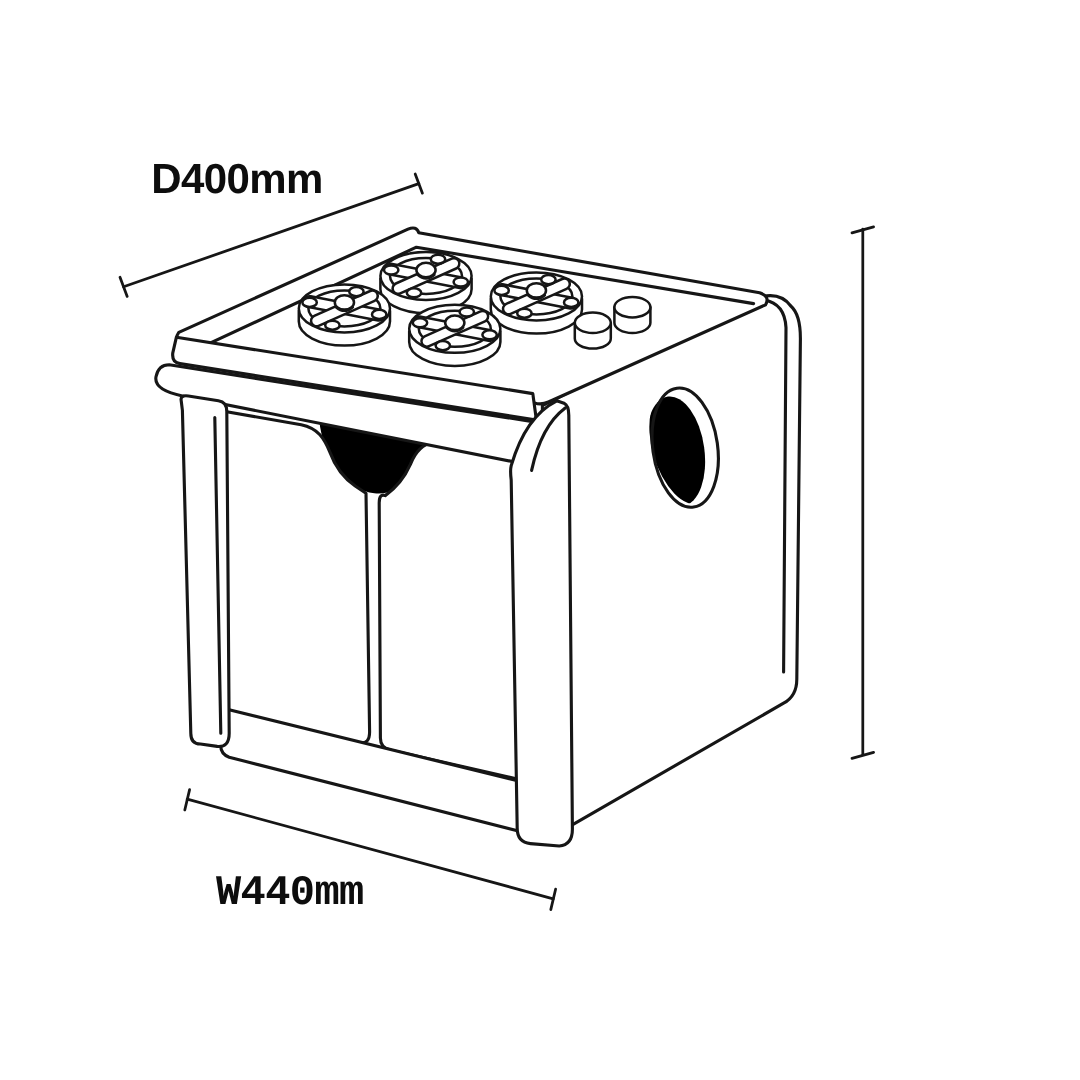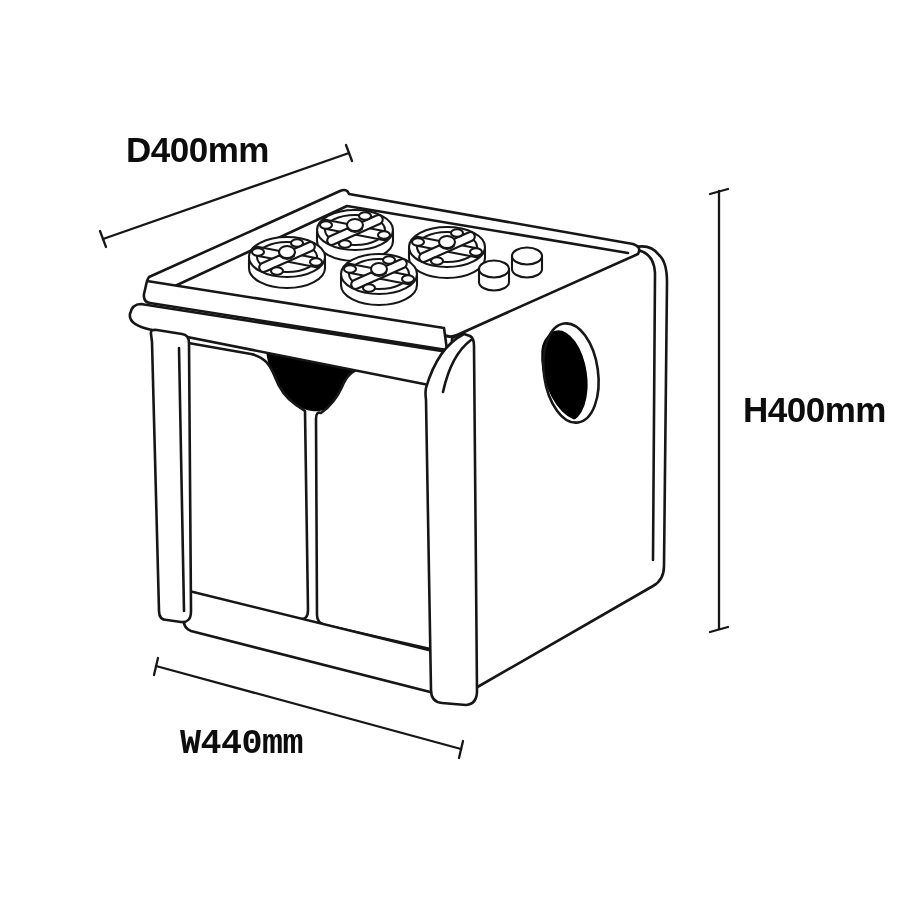--- a/index.html
+++ b/index.html
@@ -123,16 +123,15 @@
         <g>
           <line x1="156" y1="666" x2="461" y2="749"></line>
           <line x1="158" y1="658" x2="154" y2="675"></line>
           <line x1="463" y1="741" x2="459" y2="758"></line>
         </g>
       </g>
     </g>
   </svg>
 
   <div class="dim-label depth">D400mm</div>
-  <div class="dim-label height">H400mm</div>
   <div class="dim-label width">W440mm</div>
 
 </div>
 
 </body></html>

